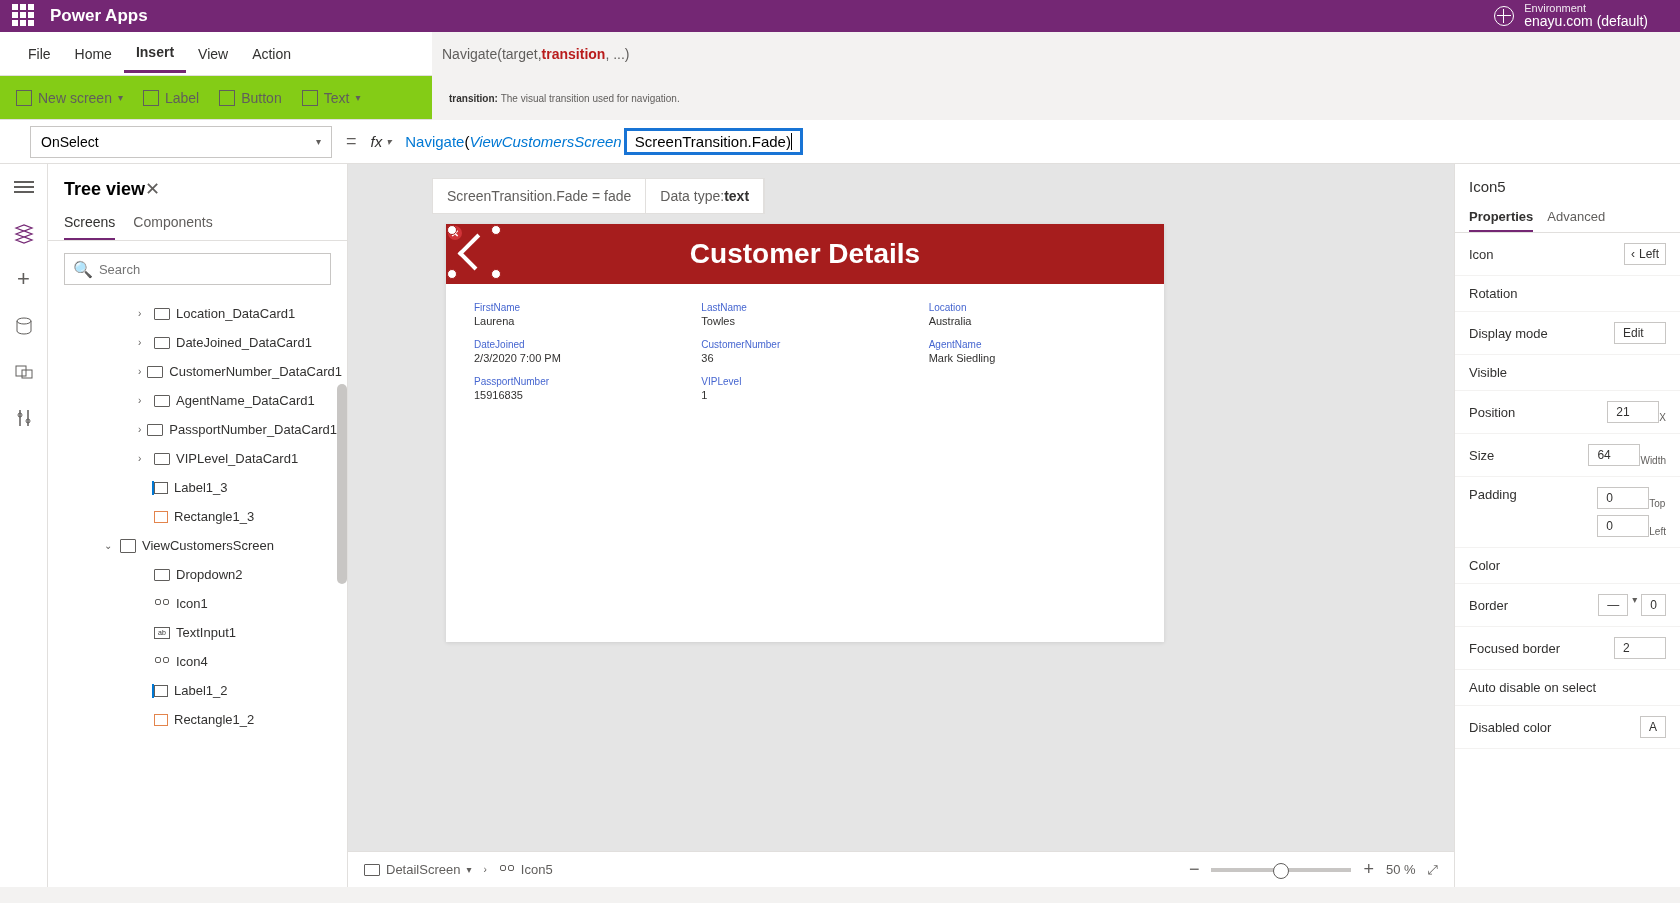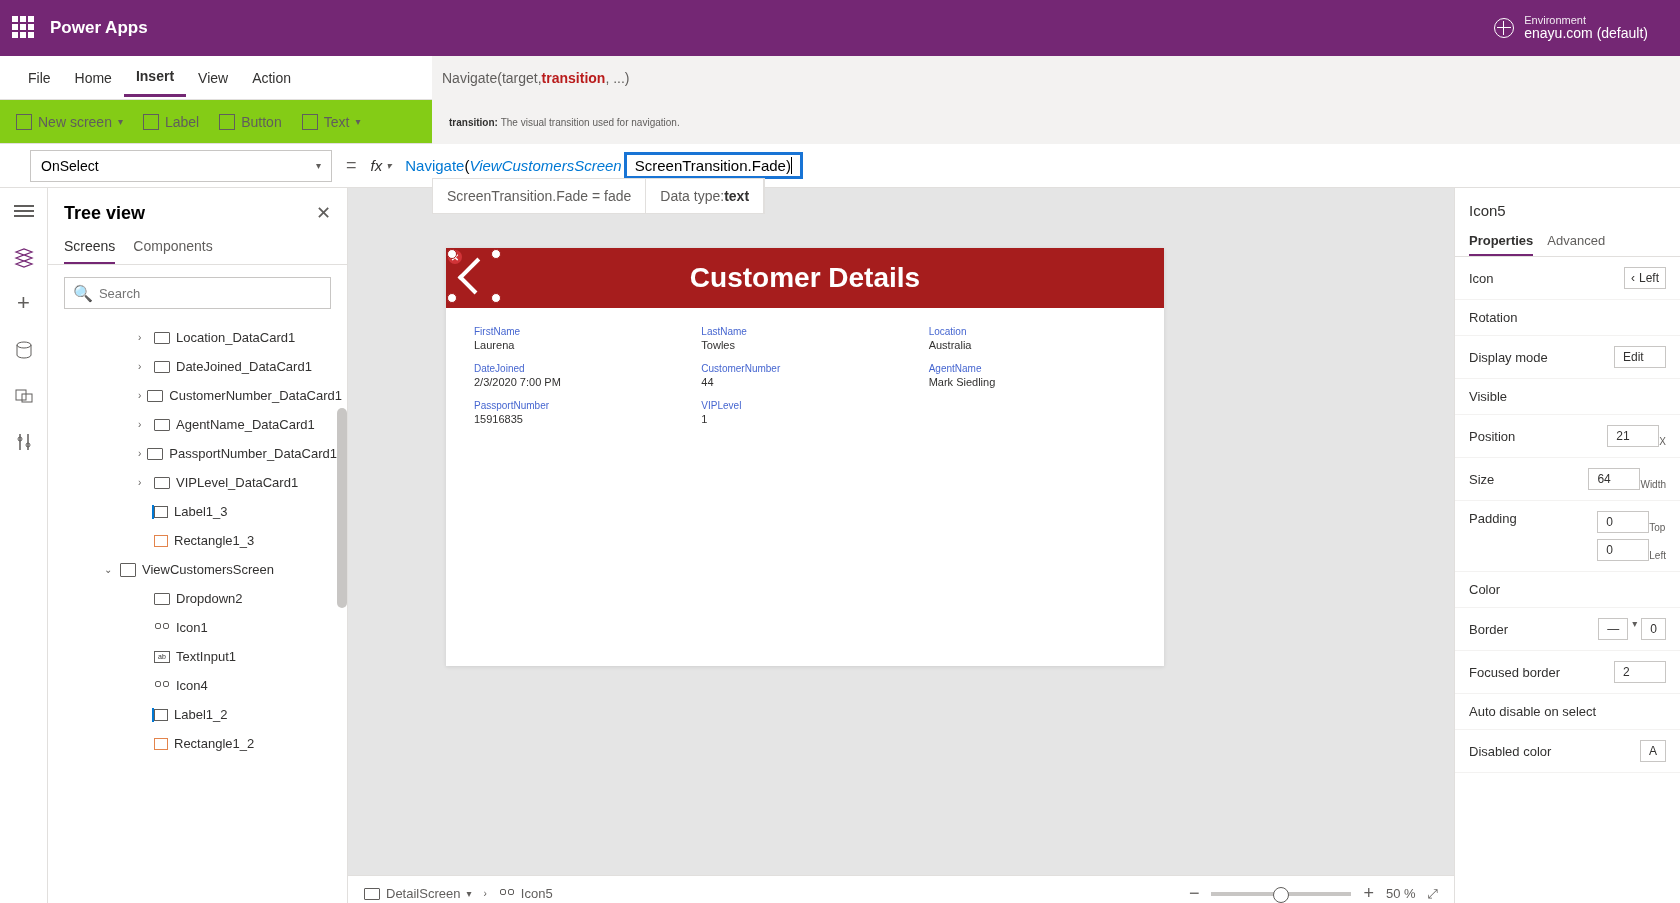--- a/index.html
+++ b/index.html
@@ -1,18 +1,18 @@
 <!DOCTYPE html>
 <html><head>
 <meta charset="utf-8">
 <style>
 * { margin: 0; padding: 0; box-sizing: border-box; font-family: "Segoe UI", Arial, sans-serif; }
 body { background: #f3f2f1; width: 1680px; height: 903px; overflow: hidden; }
 
-.header-bar { background: #742774; height: 56px; display: flex; align-items: center; padding: 0 12px; color: white; }
+.header-bar { background: #742774; height: 32px; display: flex; align-items: center; padding: 0 12px; color: white; }
 .waffle { width: 24px; height: 24px; display: grid; grid-template-columns: repeat(3,6px); grid-template-rows: repeat(3,6px); gap: 2px; margin-right: 14px; cursor: pointer; }
 .waffle span { background: white; }
 .app-title { font-size: 17px; font-weight: 600; }
 .env-block { margin-left: auto; display: flex; align-items: center; gap: 10px; margin-right: 20px; }
 .env-icon { width: 20px; height: 20px; border: 1.5px solid white; border-radius: 50%; position: relative; }
 .env-icon::before { content: ""; position: absolute; left: 2px; right: 2px; top: 8px; border-top: 1px solid white; }
 .env-icon::after { content: ""; position: absolute; top: 2px; bottom: 2px; left: 8px; border-left: 1px solid white; }
 .env-text { display: flex; flex-direction: column; line-height: 1.1; }
 .env-label { font-size: 11px; opacity: .9; }
 .env-value { font-size: 14px; }
@@ -45,21 +45,21 @@
 .formula-result-row b { color: #323130; }
 
 .main-area { display: flex; height: calc(903px - 48px - 44px - 44px - 44px); }
 
 .left-rail { width: 48px; background: white; border-right: 1px solid #e1dfdd; display: flex; flex-direction: column; align-items: center; padding-top: 14px; gap: 26px; }
 .rail-icon { width: 20px; height: 20px; cursor: pointer; color: #605e5c; }
 .rail-icon.active { color: #742774; }
 .rail-hamburger div { height: 2px; background: #605e5c; margin: 3px 0; }
 
 .tree-panel { width: 300px; background: white; border-right: 1px solid #e1dfdd; display: flex; flex-direction: column; position: relative; }
-.tree-header { display: flex; justify-content: space-between; align-items: center; padding: 14px 16px 6px; }
+.tree-header { display: flex; align-items: center; padding: 14px 16px 6px; }
 .tree-title { font-size: 18px; font-weight: 600; }
 .tree-close { font-size: 18px; color: #605e5c; cursor: pointer; }
 .tree-tabs { display: flex; gap: 18px; padding: 0 16px; border-bottom: 1px solid #e1dfdd; }
 .tree-tab { padding: 8px 0; font-size: 14px; cursor: pointer; color: #605e5c; }
 .tree-tab.active { color: #323130; border-bottom: 2px solid #742774; font-weight: 400; }
 .tree-search { margin: 12px 16px; border: 1px solid #c8c6c4; height: 32px; display: flex; align-items: center; padding: 0 8px; gap: 6px; }
 .tree-search input { border: none; outline: none; font-size: 13px; flex: 1; }
 .tree-list { flex: 1; overflow-y: auto; padding: 2px 0; }
 .tree-item { display: flex; align-items: center; gap: 6px; padding: 7px 12px 7px 30px; font-size: 13px; color: #323130; cursor: pointer; }
 .tree-item.indent3 { padding-left: 90px; }
@@ -350,21 +350,21 @@
         <div class="form-field">
             <div class="fld-label">Location</div>
             <div class="fld-value">Australia</div>
           </div>
         <div class="form-field">
             <div class="fld-label">DateJoined</div>
             <div class="fld-value">2/3/2020 7:00 PM</div>
           </div>
         <div class="form-field">
             <div class="fld-label">CustomerNumber</div>
-            <div class="fld-value">44</div>
+            <div class="fld-value">36</div>
           </div>
         <div class="form-field">
             <div class="fld-label">AgentName</div>
             <div class="fld-value">Mark Siedling</div>
           </div>
         <div class="form-field">
             <div class="fld-label">PassportNumber</div>
             <div class="fld-value">15916835</div>
           </div>
         <div class="form-field">

